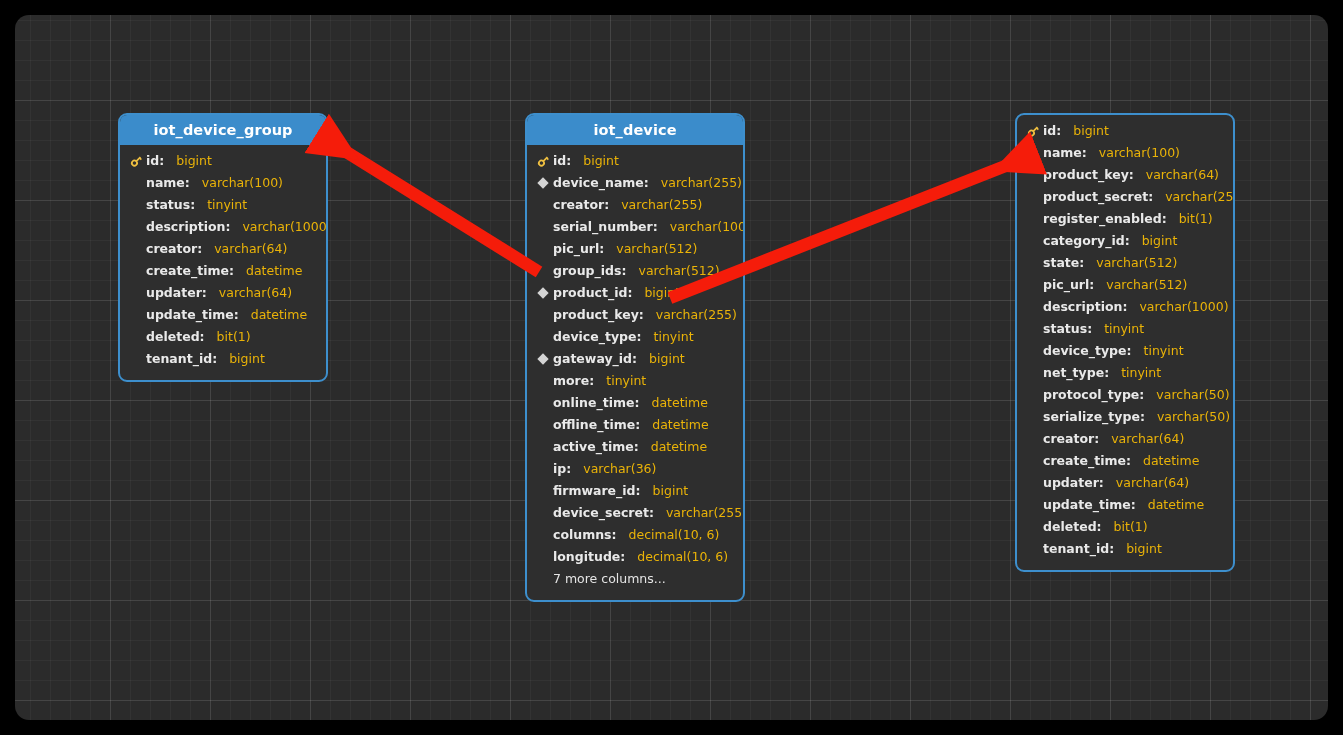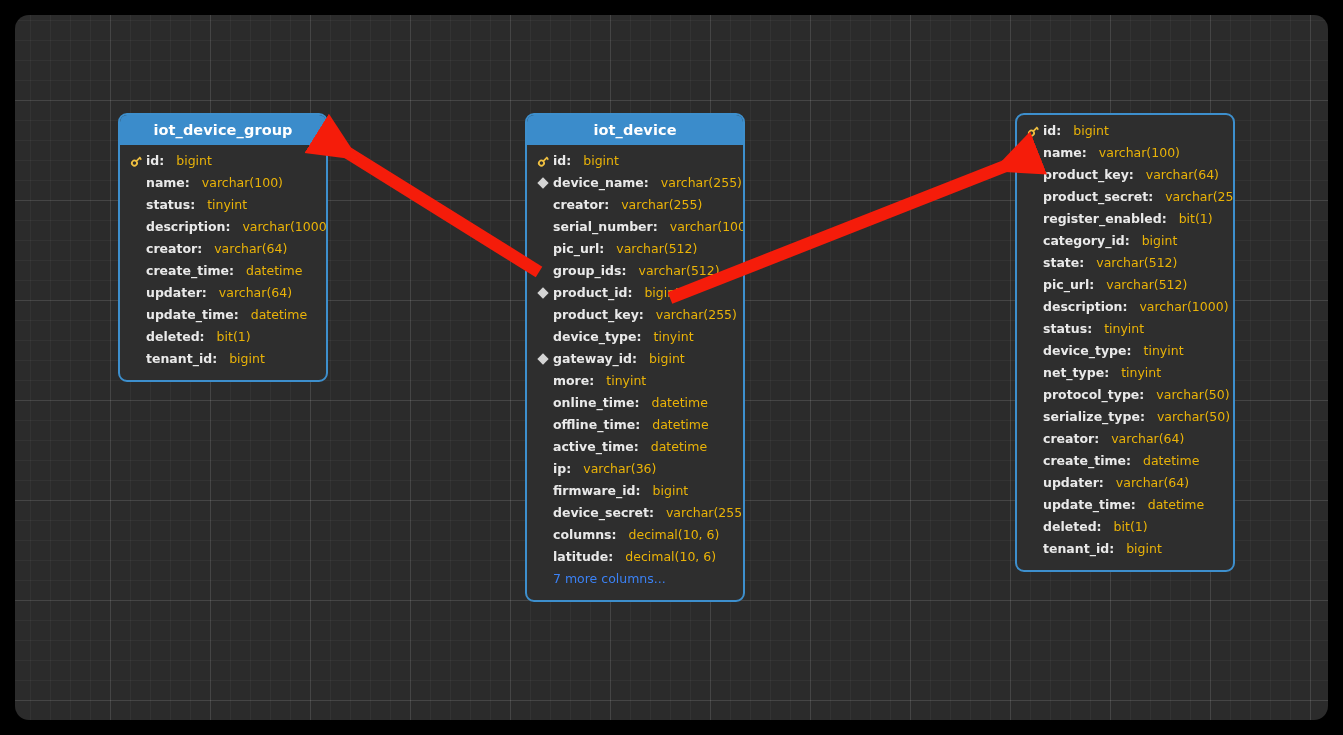--- a/index.html
+++ b/index.html
@@ -91,21 +91,21 @@
     color: #eab308;
     font-weight: normal;
     margin-left: 12px;
     text-align: right;
   }
   .more-row {
     height: 22px;
     line-height: 22px;
     padding-left: 26px;
     font-size: 12.5px;
-    color: #3b82f6;
+    color: #e5e5e5;
     white-space: nowrap;
   }
 
   
   .key-icon {
     position: absolute;
     left: 0px;
     top: 4px;
     width: 15px;
     height: 14px;
@@ -332,21 +332,21 @@
           <span class="col-type">varchar(255)</span>
         </div>
         <div class="col-row">
           <span class="col-marker"></span>
           <span class="col-name">columns</span>
             <span class="col-sep">:</span>
           <span class="col-type">decimal(10, 6)</span>
         </div>
         <div class="col-row">
           <span class="col-marker"></span>
-          <span class="col-name">latitude</span>
+          <span class="col-name">longitude</span>
             <span class="col-sep">:</span>
           <span class="col-type">decimal(10, 6)</span>
         </div>
         <div class="more-row">7 more columns...</div>
       </div>
     </div>
 
     <div class="table-card" style="left:1000px; top:98px; width:220px;">
       <div class="table-body">
         <div class="col-row">

